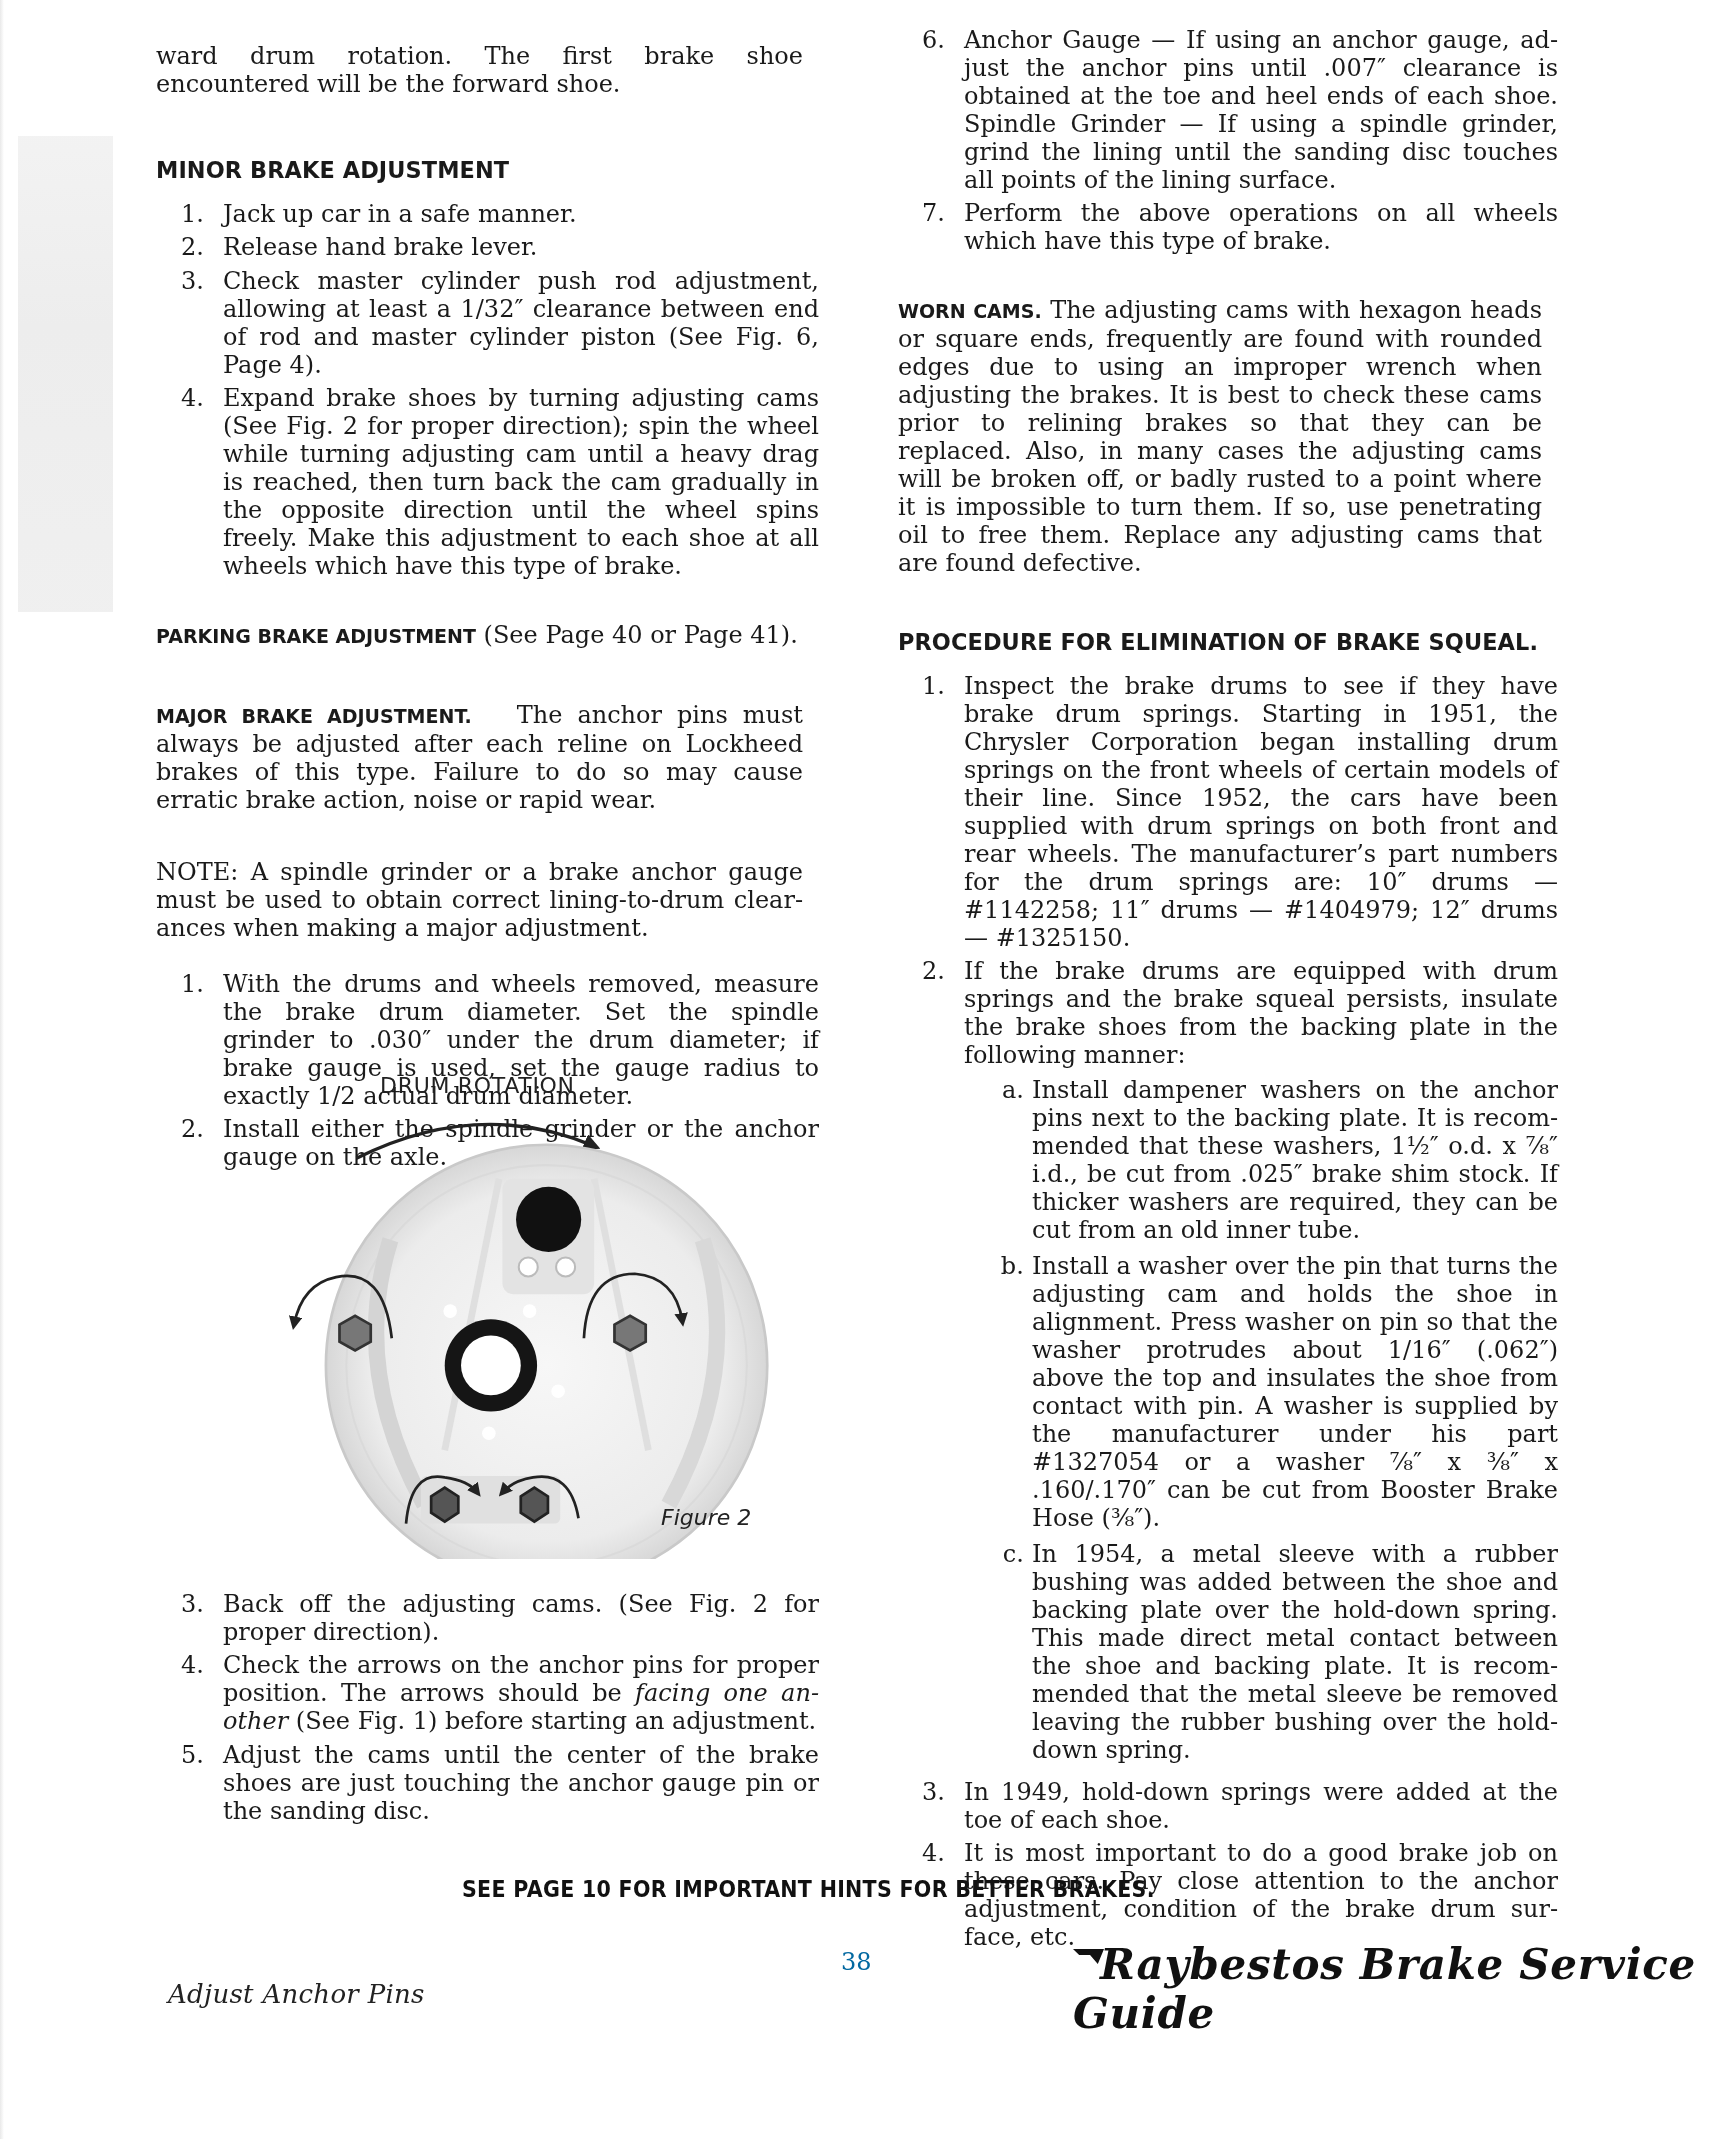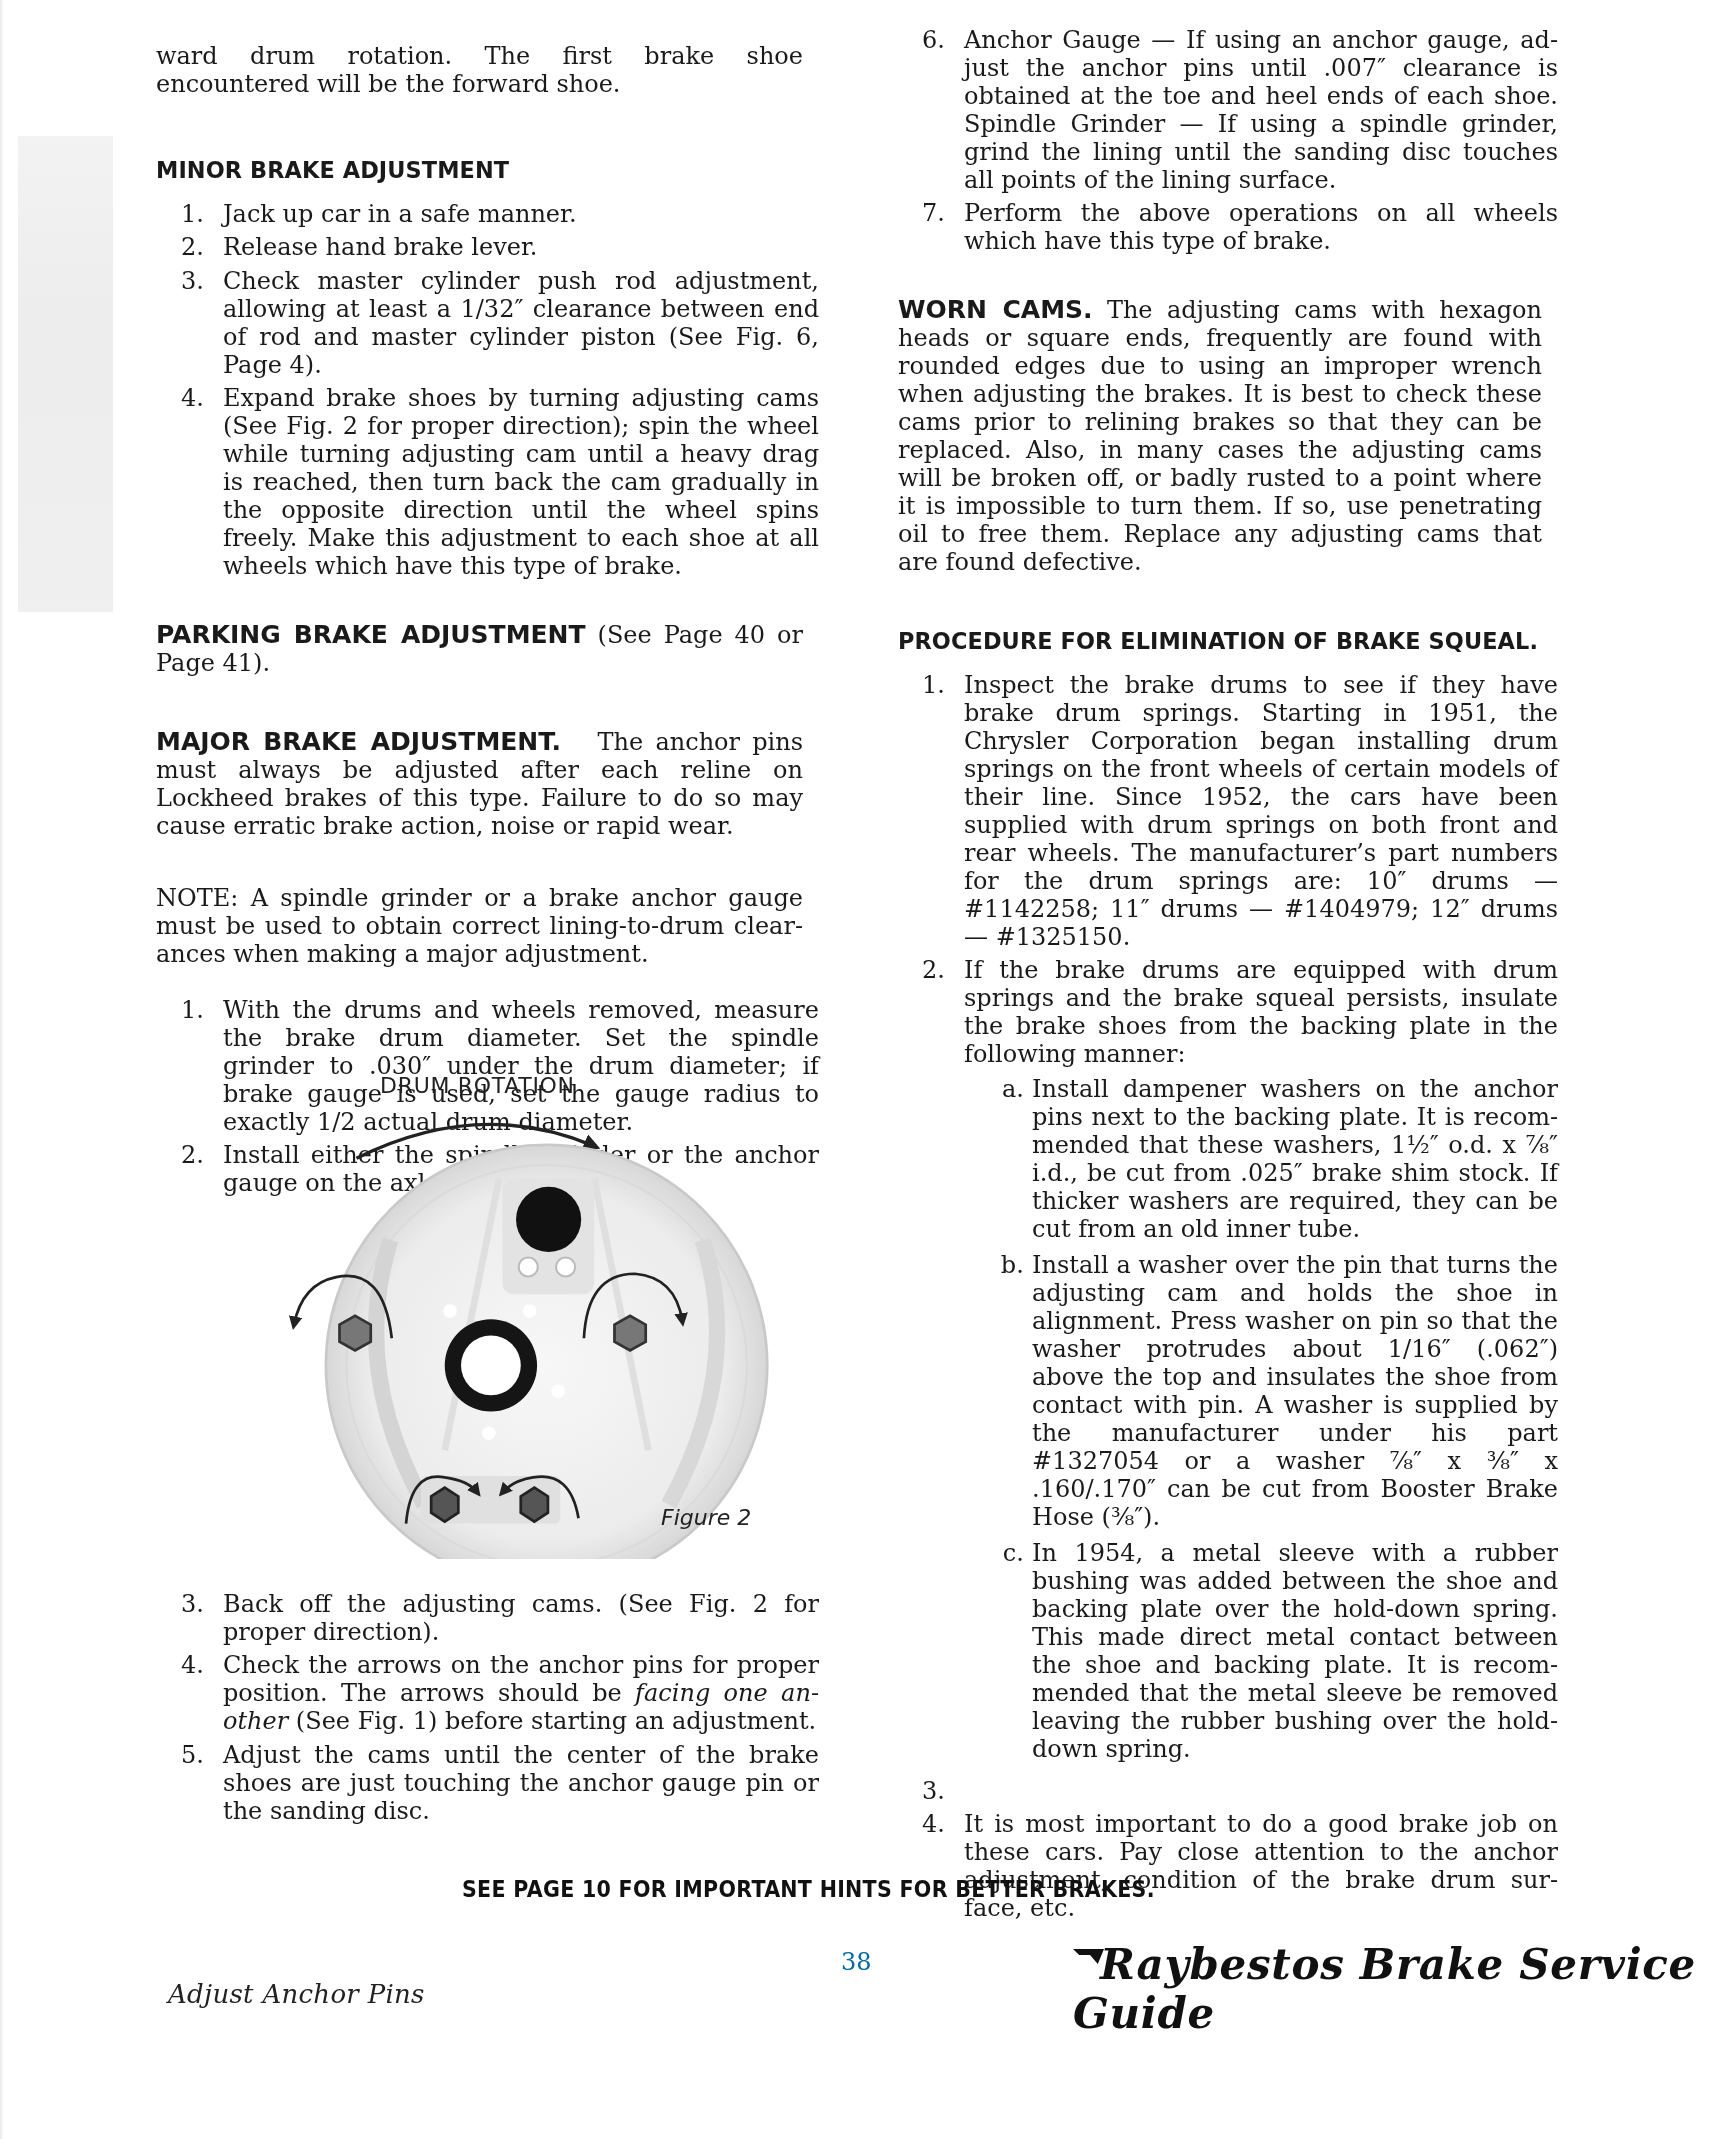--- a/index.html
+++ b/index.html
@@ -27,21 +27,21 @@
     .col-left  { left: 140px; }
     .col-right { left: 882px; width: 676px; }
     p { margin: 16px; }
     .heading {
       font-family: "DejaVu Sans", "Liberation Sans", sans-serif;
       font-weight: bold; font-size: 22.4px; letter-spacing: 0.1px;
       text-align: left;
     }
     .heading-inline {
       font-family: "DejaVu Sans", "Liberation Sans", sans-serif;
-      font-weight: bold; font-size: 25px;
+      font-weight: bold; font-size: 19px;
     }
     .gap-s { height: 12.2px; }
     .gap-m { height: 19px; }
     .gap-l { height: 26px; }
     ol.steps { list-style: none; margin: 0; padding: 0; }
     ol.steps li { display: flex; margin: 0 0 5.4px 0; }
     .num { width: 83px; flex: none; text-align: right; padding-right: 19px; box-sizing: border-box; text-align: right; }
     .num-r { width: 82px; }
     .txt { flex: 1; text-align: justify; }
     ol.sub { list-style: none; margin: 6.8px 0 0 0; padding: 0; }
@@ -239,20 +239,21 @@
             </li>
           <li>
               <span class="subnum">c.</span>
               <span class="txt">In 1954, a metal sleeve with a rubber bushing was added between the shoe and backing plate over the hold-down spring. This made direct metal contact between the shoe and backing plate. It is recom­mended that the metal sleeve be removed leaving the rubber bushing over the hold-down spring.</span>
             </li>
         </ol>
       </div>
     </li>
     <li>
         <span class="num num-r">3.</span>
+        <span class="txt">In 1949, hold-down springs were added at the toe of each shoe.</span>
       </li>
     <li>
         <span class="num num-r">4.</span>
         <span class="txt">It is most important to do a good brake job on these cars. Pay close attention to the anchor adjustment, condition of the brake drum sur­face, etc.</span>
       </li>
   </ol>
 </div>
 
 <div class="hint">SEE PAGE 10 FOR IMPORTANT HINTS FOR BETTER BRAKES.</div>
 <div class="footer-left">Adjust Anchor Pins</div>

